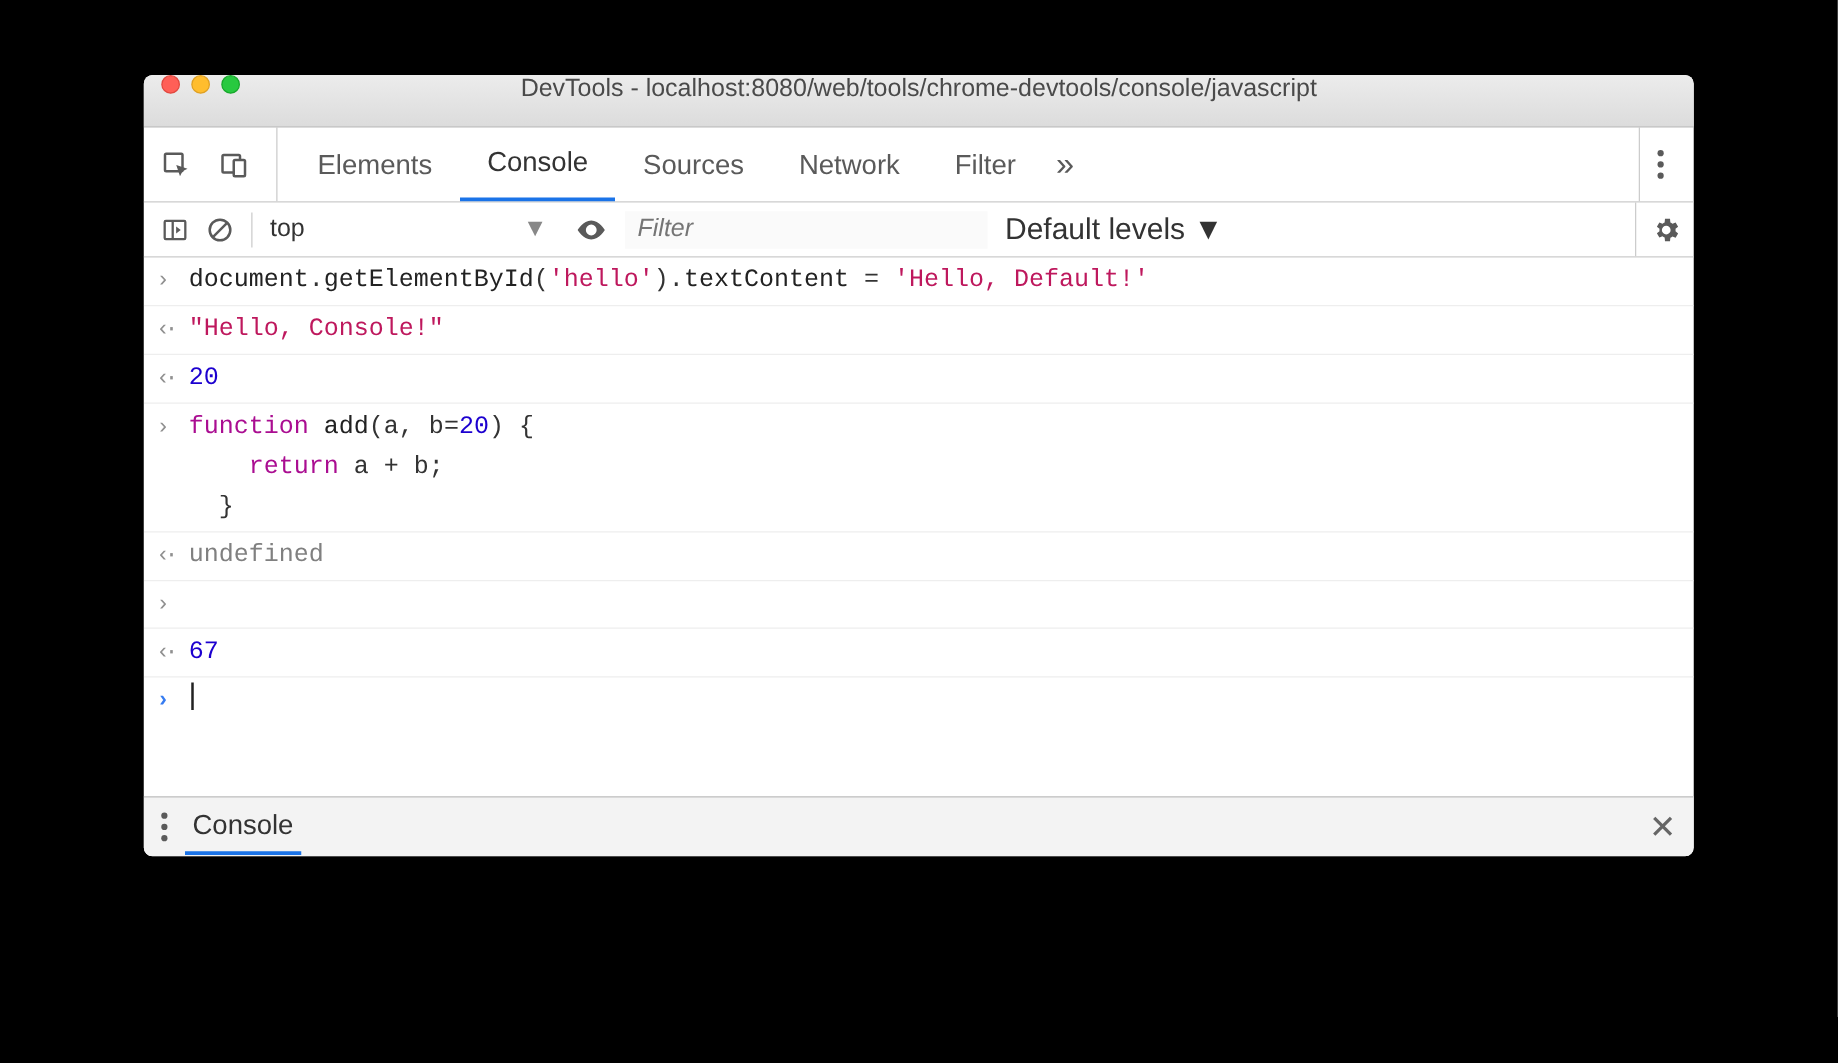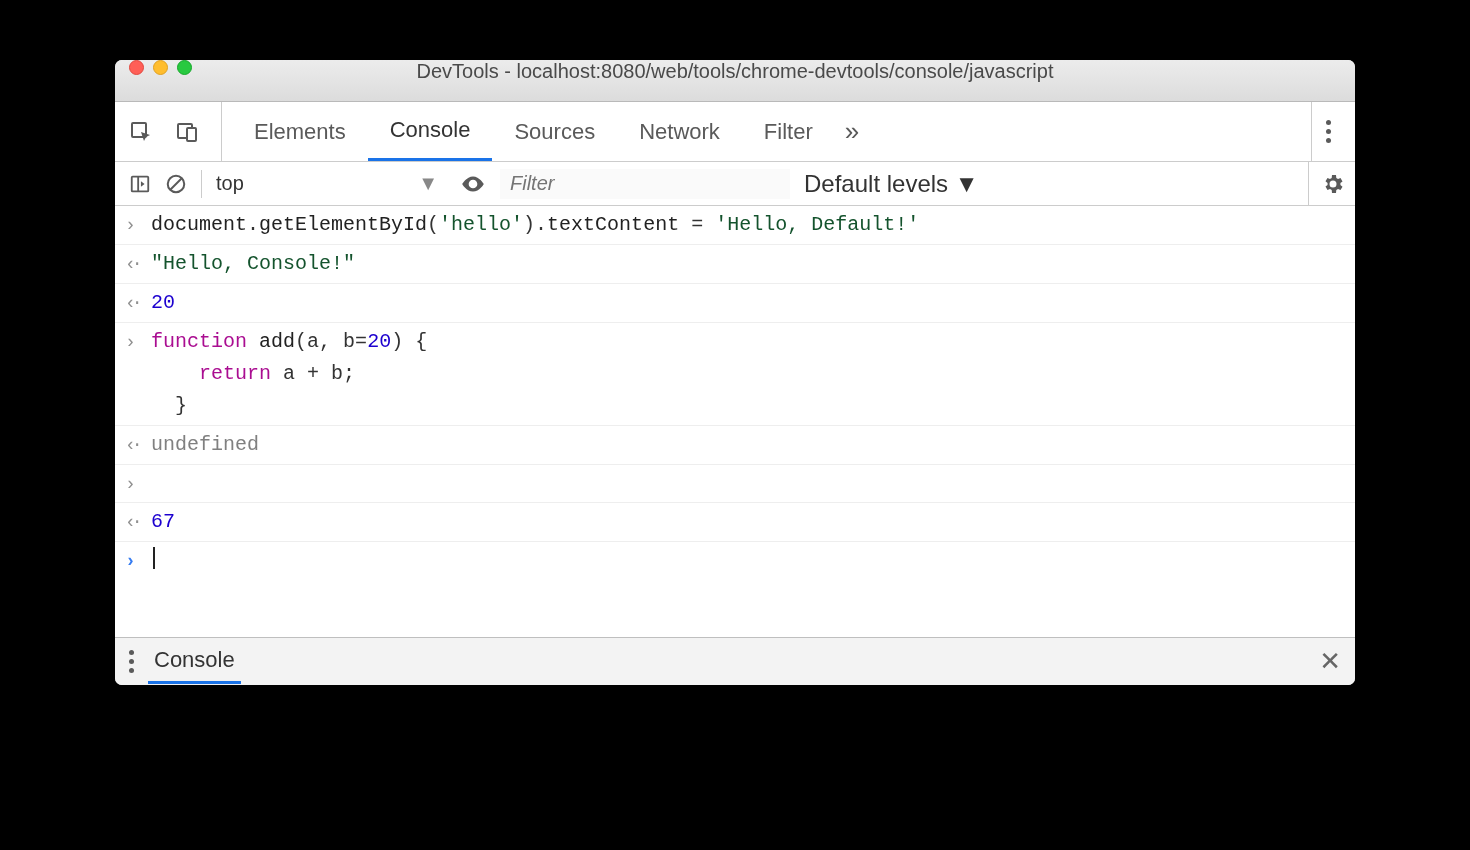--- a/index.html
+++ b/index.html
@@ -123,21 +123,21 @@
     padding-top: 2px;
   }
   .marker.in::before { content: "›"; }
   .marker.out::before { content: "‹·"; letter-spacing:-4px; }
   .marker.prompt { color:#367cf1; font-weight:bold; }
   .marker.prompt::before { content: "›"; }
   .code { flex:1; }
 
   .tok-fn { color:#222; }
   .tok-prop { color:#222; }
-  .tok-str { color:#14532d; }
+  .tok-str { color:#be185d; }
   .tok-num { color:#1c00cf; }
   .tok-kw  { color:#aa0d91; }
   .tok-und { color:#808080; }
   .caret {
     display:inline-block;
     width:1.5px; height:22px;
     background:#222;
     vertical-align: -3px;
     margin-left:2px;
   }

